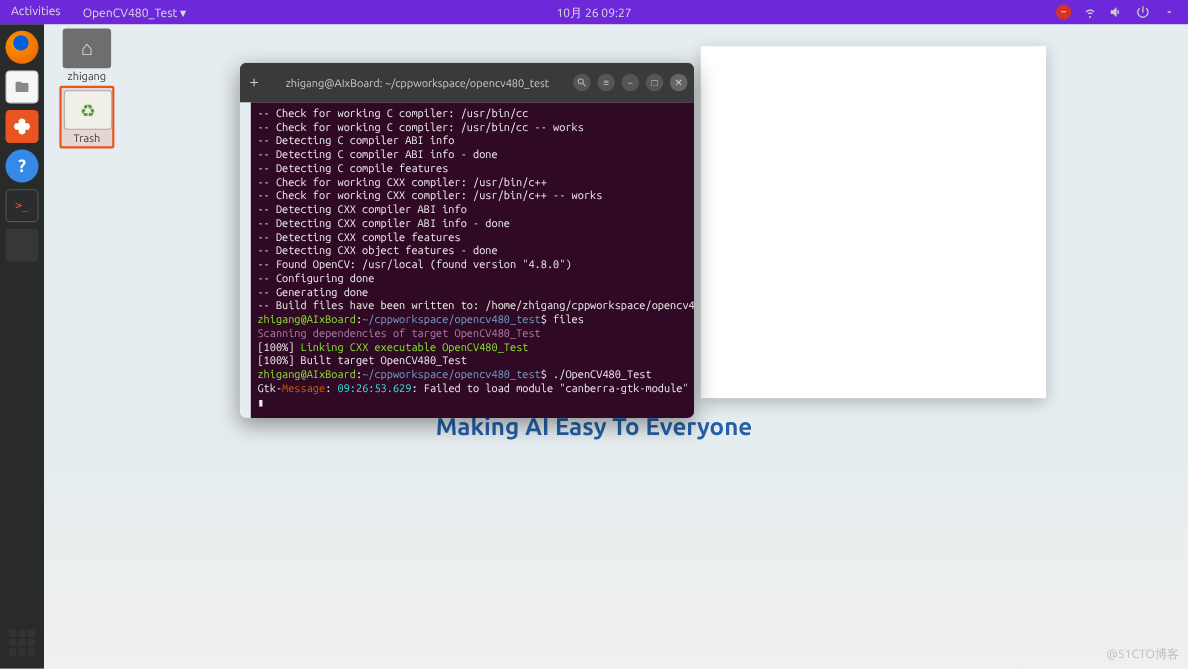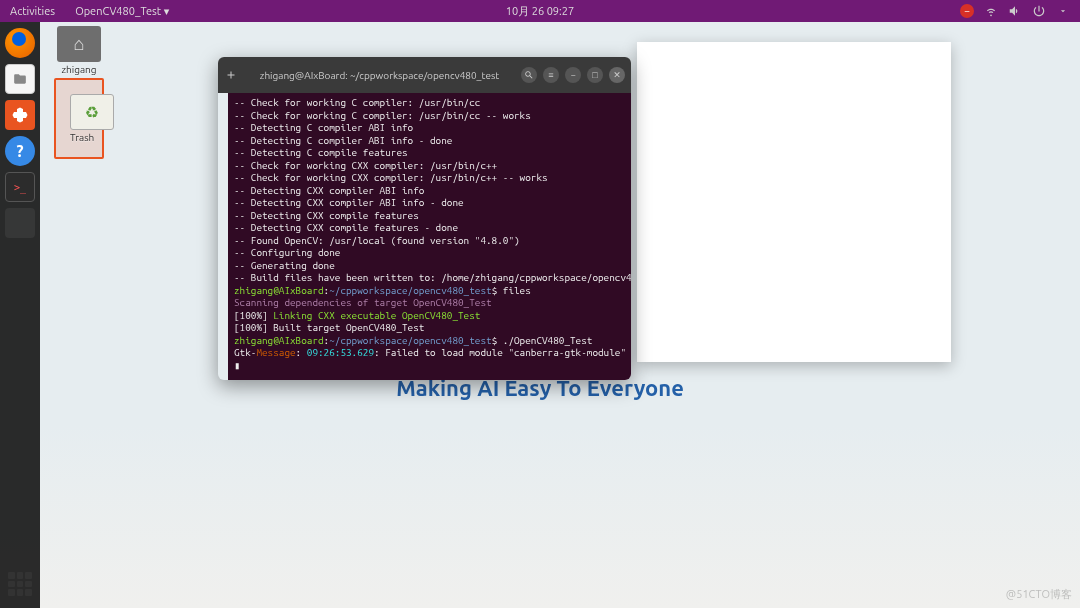--- a/index.html
+++ b/index.html
@@ -5,21 +5,21 @@
     * { margin: 0; padding: 0; box-sizing: border-box; }
     body {
       width: 1080px; height: 608px;
       font-family: Ubuntu, "Noto Sans", sans-serif;
       background: linear-gradient(180deg, #e6edf0 0%, #e6edf0 70%, #f0f0ee 100%);
       overflow: hidden; position: relative;
     }
     
     .topbar {
       position: absolute; top: 0; left: 0; right: 0; height: 22px;
-      background: #701a75; color: #ddd; font-size: 11px;
+      background: #6d28d9; color: #ddd; font-size: 11px;
       display: flex; align-items: center; z-index: 100;
     }
     .topbar .activities { padding: 0 10px; cursor: pointer; }
     .topbar .app-menu { padding: 0 10px; display: flex; align-items: center; gap: 4px; cursor: pointer; }
     .topbar .center { position: absolute; left: 50%; transform: translateX(-50%); }
     .topbar .tray { margin-left: auto; display: flex; align-items: center; gap: 10px; padding-right: 10px; }
     .topbar .tray-icon { width: 14px; height: 14px; display: inline-flex; align-items: center; justify-content: center; }
     .red-dot { width: 14px; height: 14px; background: #d73027; border-radius: 50%; color: #fff; font-size: 10px; line-height: 14px; text-align: center; }
 
     
@@ -38,21 +38,21 @@
     .dock-terminal .prompt { color: #ff5555; font-size: 10px; font-family: monospace; }
     .dock-placeholder { background: #444; border-radius: 4px; opacity: 0.5; }
     .dock-apps { width: 24px; height: 24px; display: grid; grid-template-columns: repeat(3,1fr); grid-template-rows: repeat(3,1fr); gap: 2px; margin-top: auto; margin-bottom: 12px; cursor: pointer; }
     .dock-apps span { background: #333; border-radius: 1px; }
 
     
     .desktop-icon { position: absolute; width: 50px; text-align: center; font-size: 10px; color: #333; cursor: pointer; }
     .desktop-icon .icon-box { width: 44px; height: 36px; margin: 0 auto 2px; background: #888; border-radius: 3px; display: flex; align-items: center; justify-content: center; }
     .desktop-icon.home .icon-box { background: #6e6e6e; }
     .desktop-icon.trash { left: 54px; top: 78px; }
-    .desktop-icon.trash-sel { border: 2px solid #e95420; background: rgba(233,84,32,0.15); padding: 14px; border-radius: 2px; }
+    .desktop-icon.trash-sel { border: 2px solid #e95420; background: rgba(233,84,32,0.15); padding: 2px; border-radius: 2px; }
     .desktop-icon.trash .icon-box { background: #f0f0e8; border: 1px solid #aaa; position: relative; }
     .desktop-icon.trash .icon-box::after { content: "♻"; color: #5a9e3a; font-size: 16px; }
     .desktop-icon.home { left: 54px; top: 26px; }
     .desktop-icon .home-glyph { color: #ddd; font-size: 18px; }
     .desktop-icon .label { text-shadow: 0 1px 1px rgba(255,255,255,0.6); }
 
     
     .terminal-window {
       position: absolute; left: 218px; top: 57px; width: 413px;
       border-radius: 6px; overflow: hidden; box-shadow: 0 6px 20px rgba(0,0,0,0.4);
@@ -205,21 +205,21 @@
   <div class="t-line t-white">-- Check for working C compiler: /usr/bin/cc</div>
       <div class="t-line t-white">-- Check for working C compiler: /usr/bin/cc -- works</div>
       <div class="t-line t-white">-- Detecting C compiler ABI info</div>
       <div class="t-line t-white">-- Detecting C compiler ABI info - done</div>
       <div class="t-line t-white">-- Detecting C compile features</div>
       <div class="t-line t-white">-- Check for working CXX compiler: /usr/bin/c++</div>
       <div class="t-line t-white">-- Check for working CXX compiler: /usr/bin/c++ -- works</div>
       <div class="t-line t-white">-- Detecting CXX compiler ABI info</div>
       <div class="t-line t-white">-- Detecting CXX compiler ABI info - done</div>
       <div class="t-line t-white">-- Detecting CXX compile features</div>
-      <div class="t-line t-white">-- Detecting CXX compile features - done</div>
+      <div class="t-line t-white">-- Detecting CXX object features - done</div>
       <div class="t-line t-white">-- Found OpenCV: /usr/local (found version "4.8.0")</div>
       <div class="t-line t-white">-- Configuring done</div>
       <div class="t-line t-white">-- Generating done</div>
       <div class="t-line t-white">-- Build files have been written to: /home/zhigang/cppworkspace/opencv480_test</div>
       <div class="t-line"><span class="t-green">zhigang@AIxBoard</span><span class="t-white">:</span><span class="t-blue">~/cppworkspace/opencv480_test</span><span class="t-white">$ files</span></div>
       <div class="t-line"><span class="t-magenta">Scanning dependencies of target OpenCV480_Test</span></div>
       <div class="t-line"><span class="t-white">[100%]</span><span class="t-green"> Linking CXX executable OpenCV480_Test</span></div>
       <div class="t-line"><span class="t-white">[100%] Built target OpenCV480_Test</span></div>
       <div class="t-line"><span class="t-green">zhigang@AIxBoard</span><span class="t-white">:</span><span class="t-blue">~/cppworkspace/opencv480_test</span><span class="t-white">$ ./OpenCV480_Test</span></div>
       <div class="t-line"><span class="t-white">Gtk-</span><span class="t-orange">Message</span><span class="t-white">: </span><span class="t-cyan">09:26:53.629</span><span class="t-white">: Failed to load module "canberra-gtk-module"</span></div>

